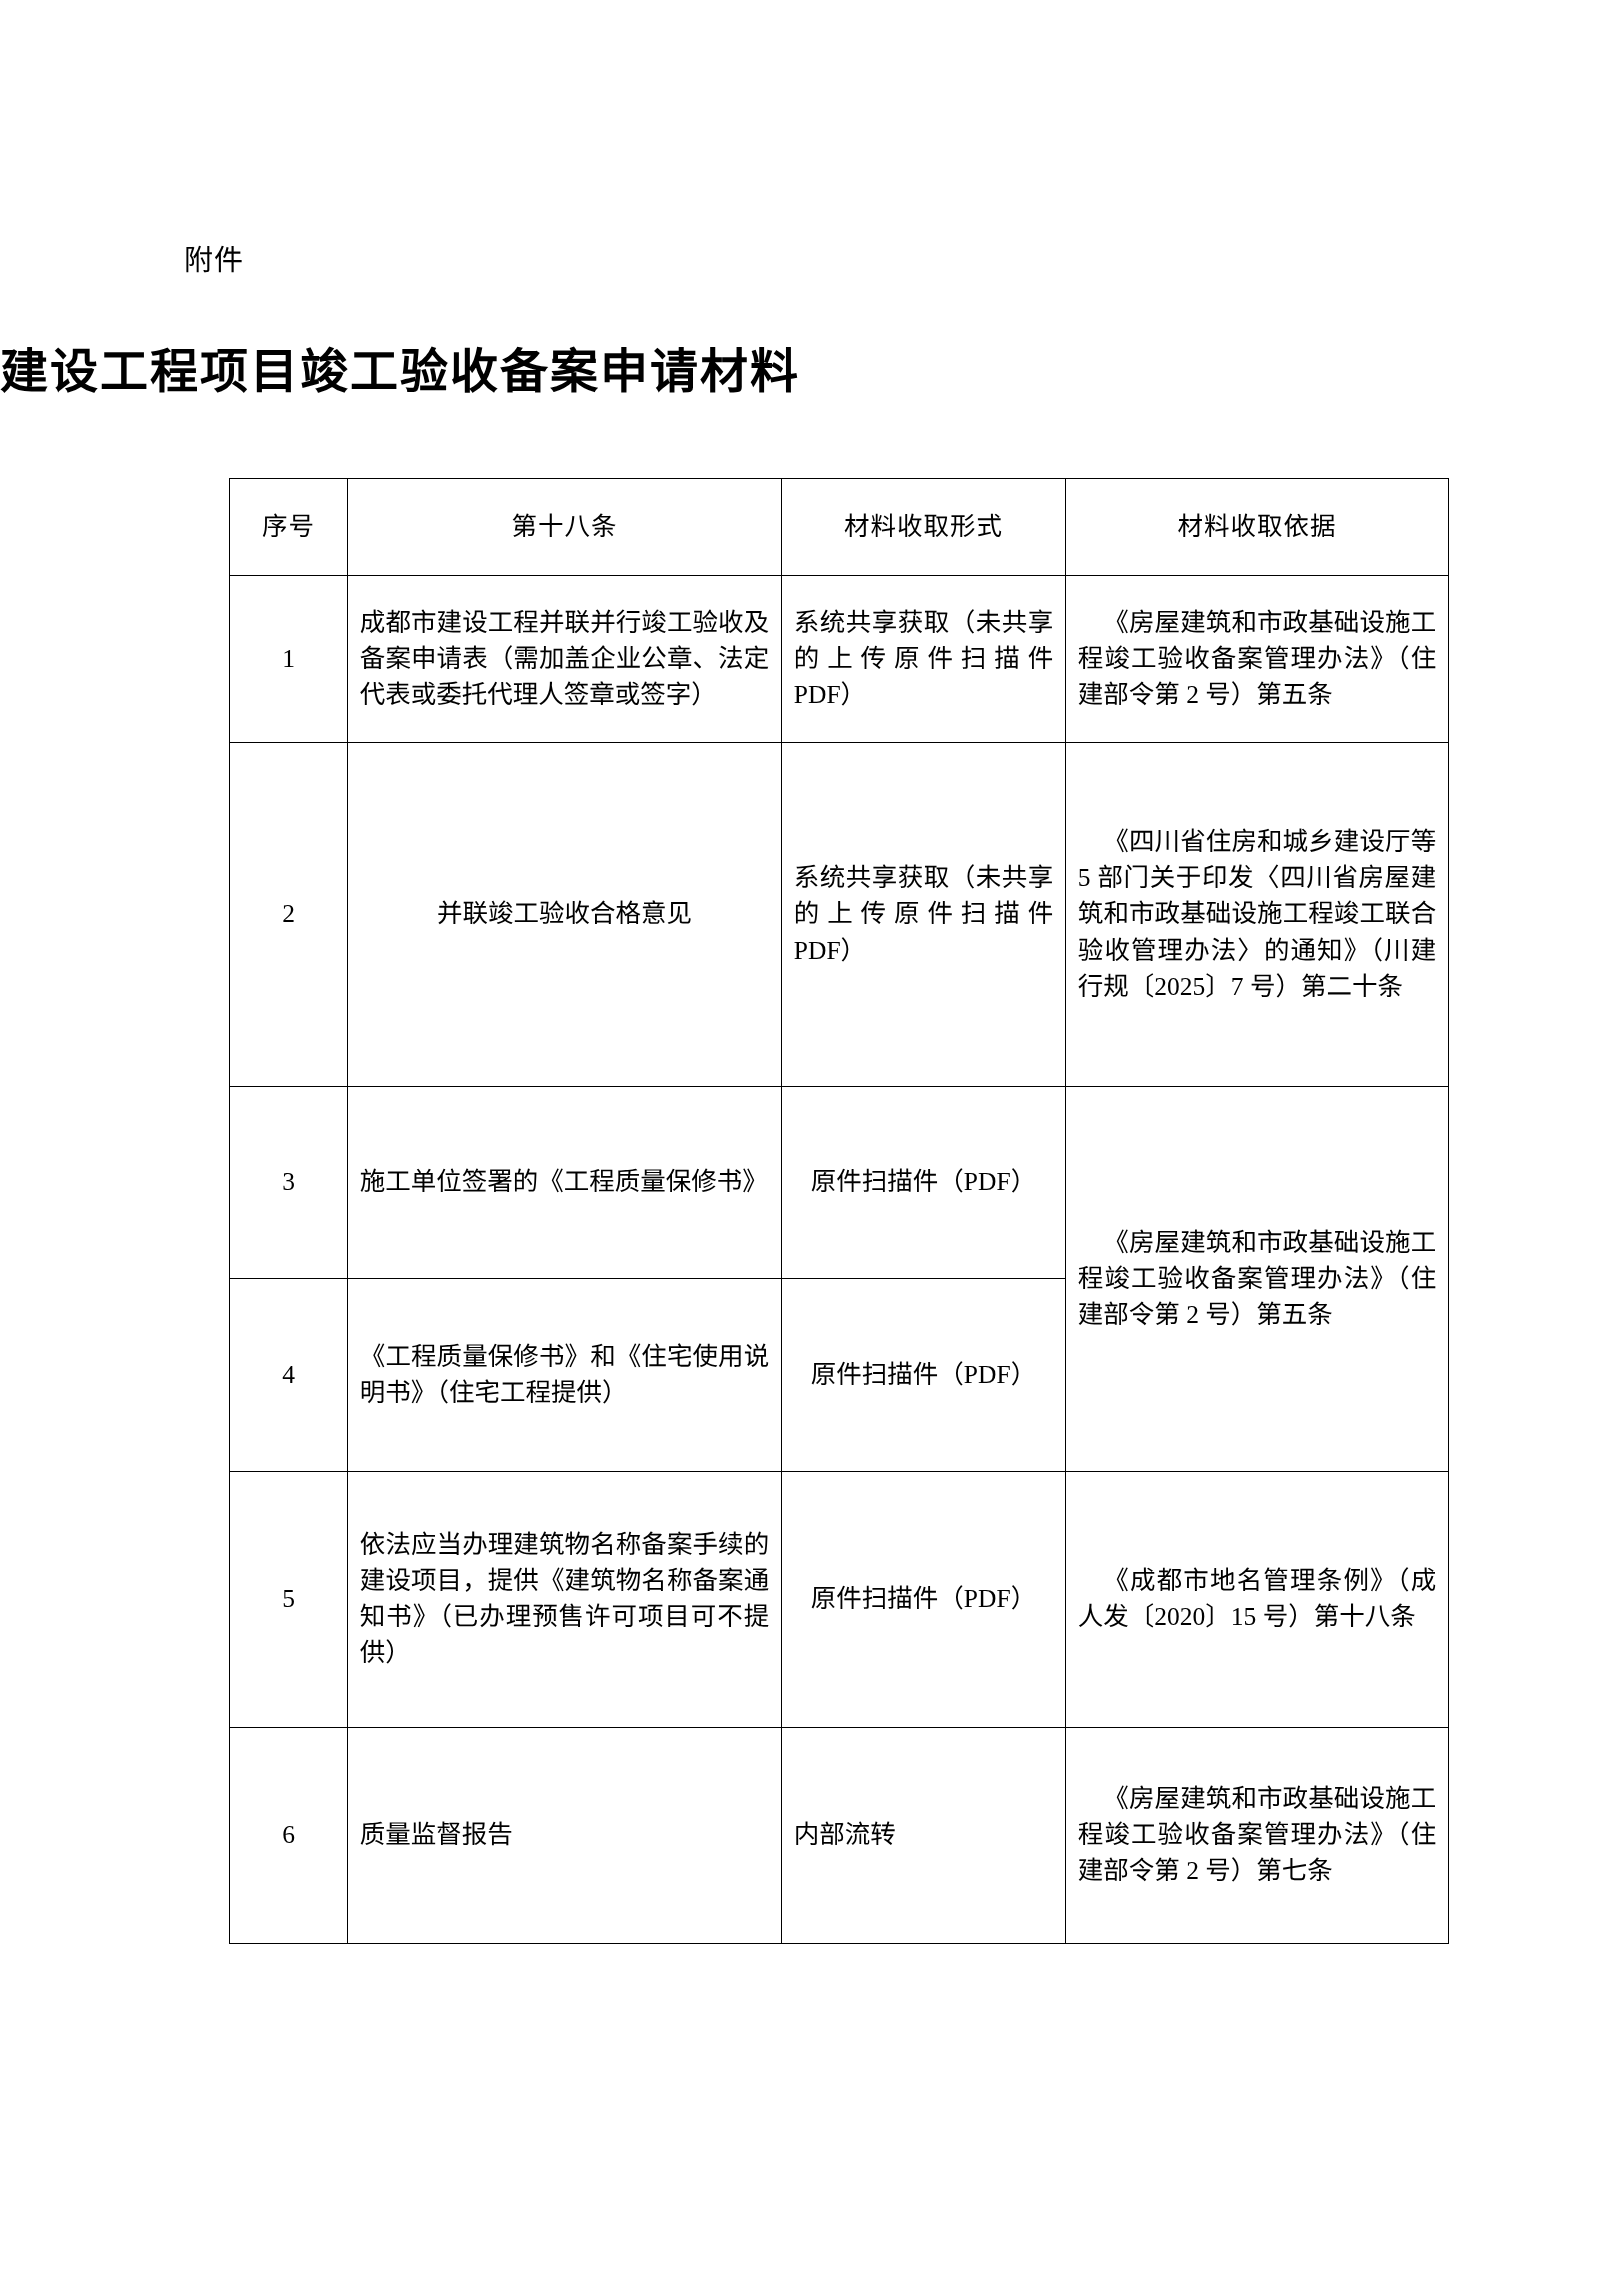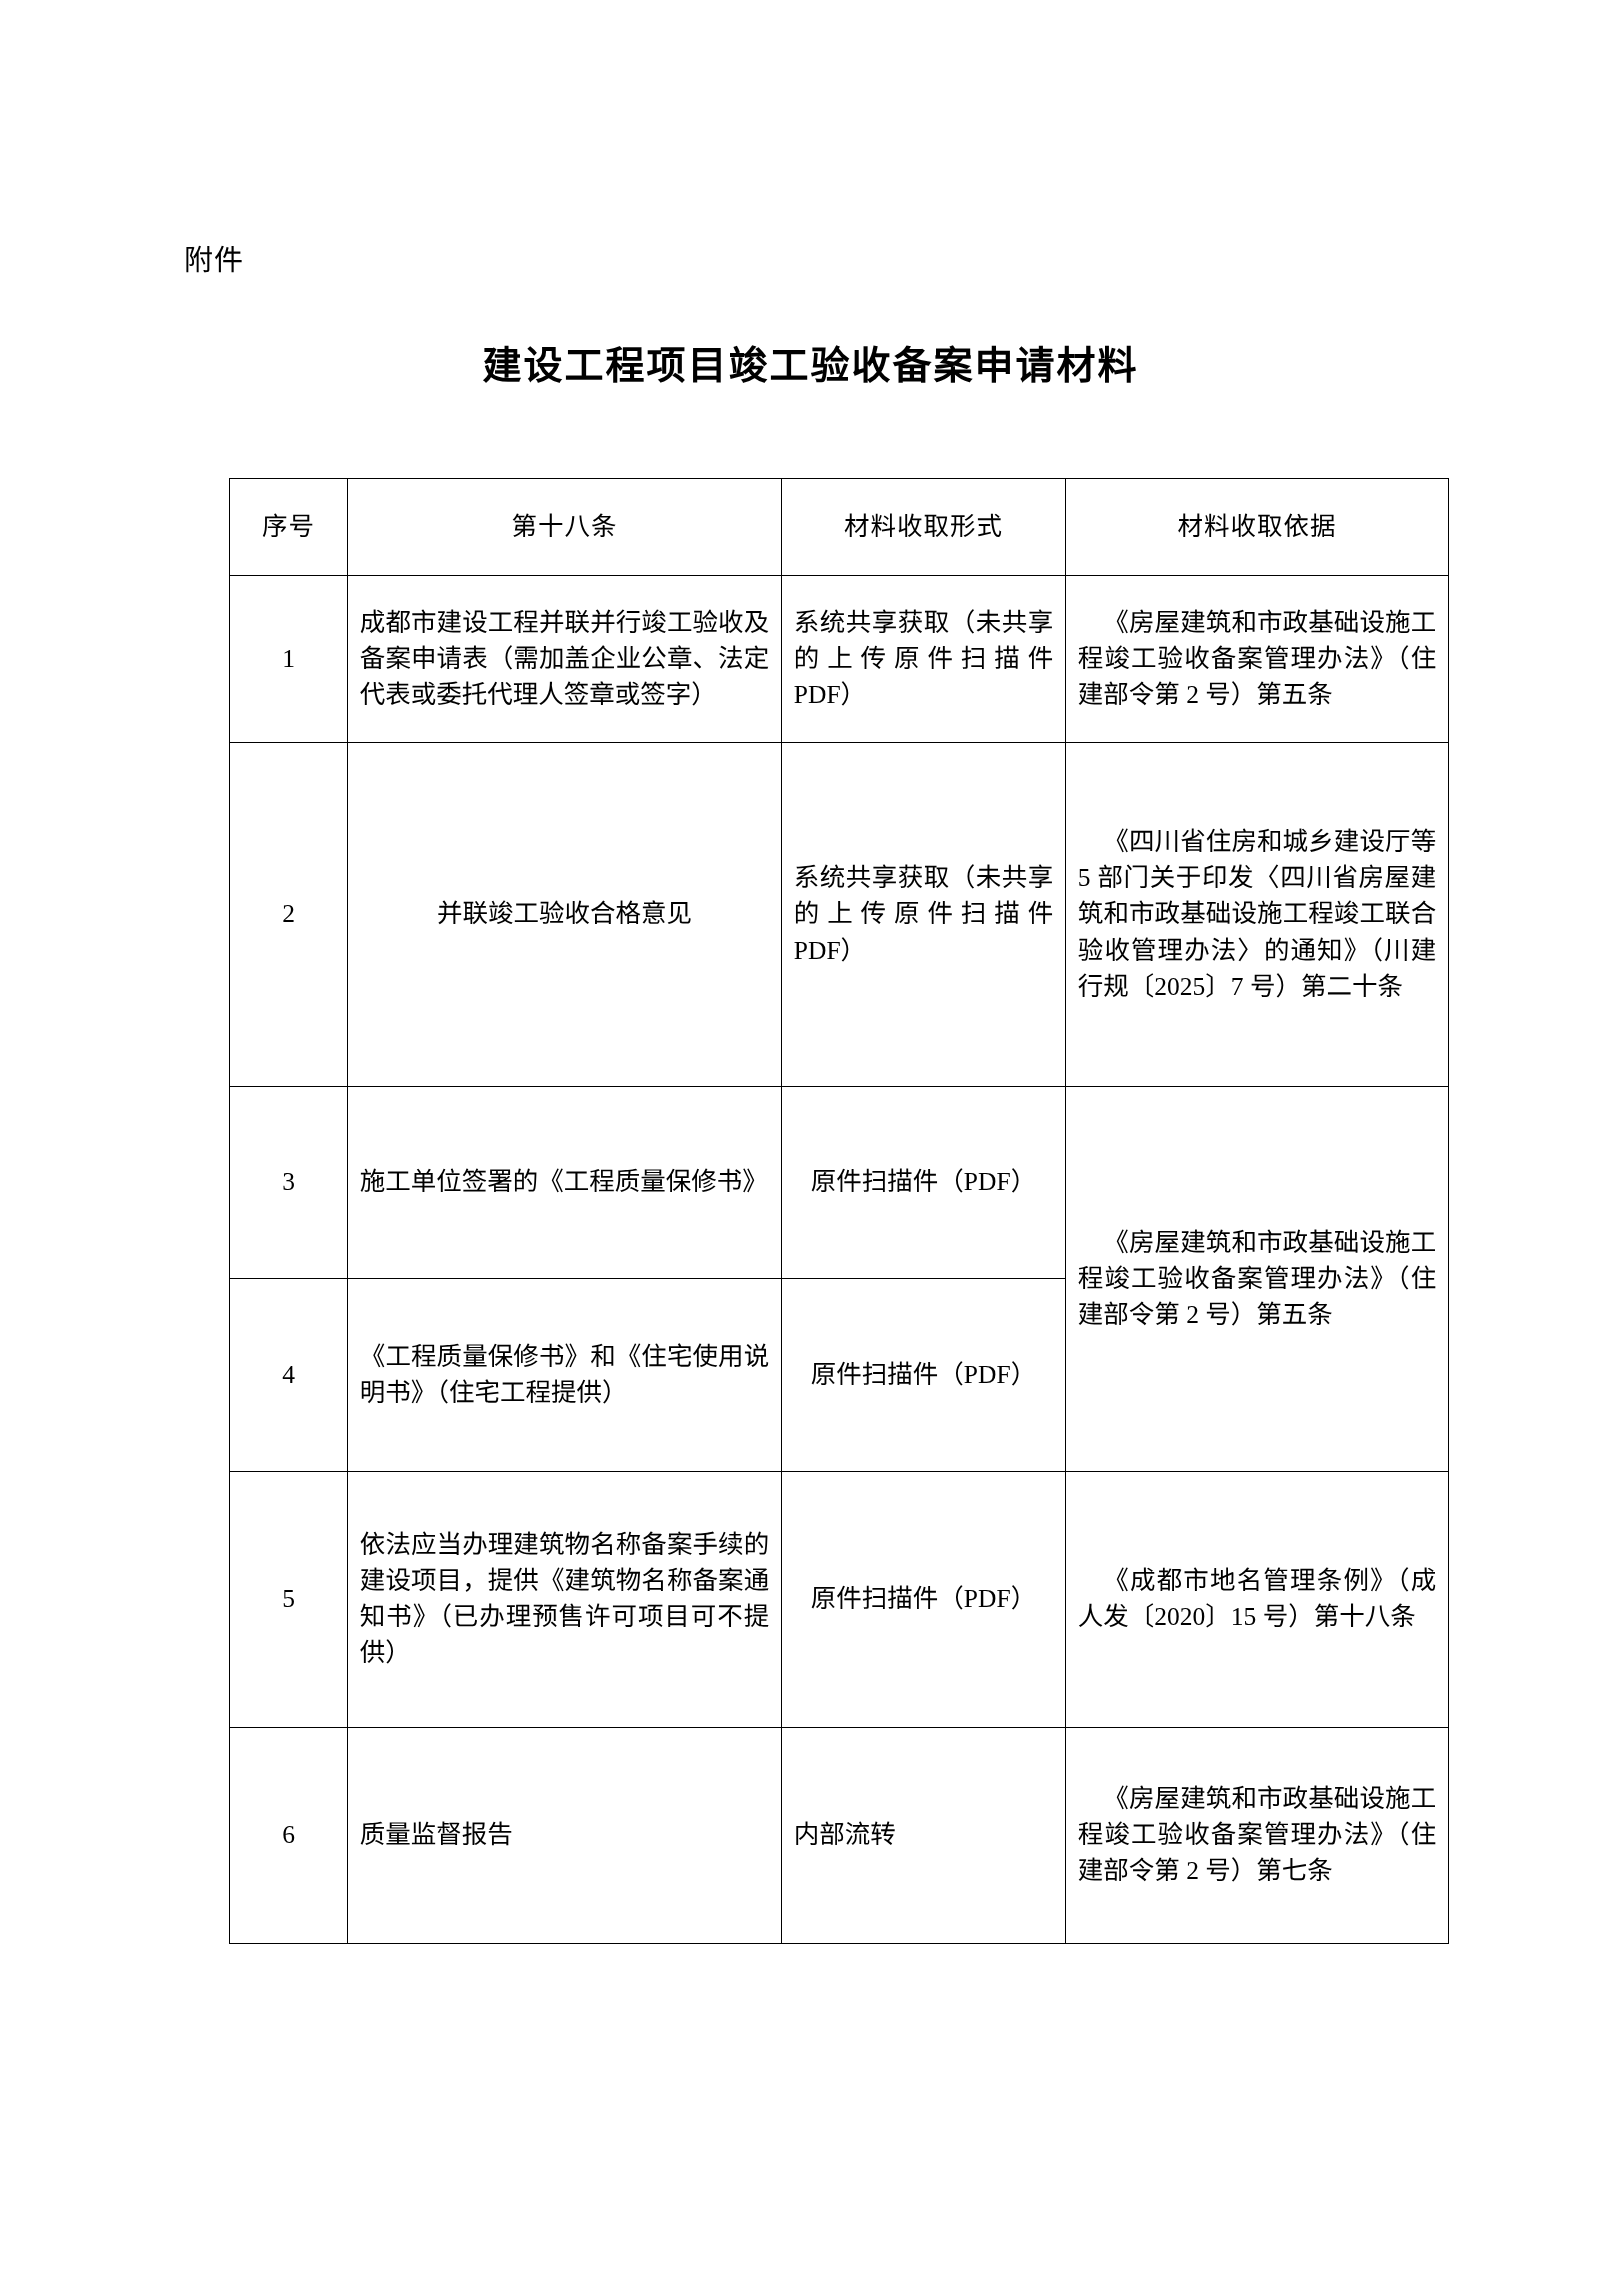--- a/index.html
+++ b/index.html
@@ -37,24 +37,23 @@
     font-family: "Liberation Serif", "DejaVu Serif", serif;
     white-space: nowrap;
   }
 
   
   .doc-title {
     position: absolute;
     left: 0;
     top: 341px;
     width: 1621px;
-    text-align: center;
     font-family: "Liberation Sans", "DejaVu Sans", sans-serif;
     font-weight: bold;
-    font-size: 39px;
+    font-size: 48px;
     letter-spacing: 2px;
     line-height: 1.3;
   }
 
   
   .table-wrap {
     position: absolute;
     left: 202px;
     top: 478px;
     width: 1219px;

